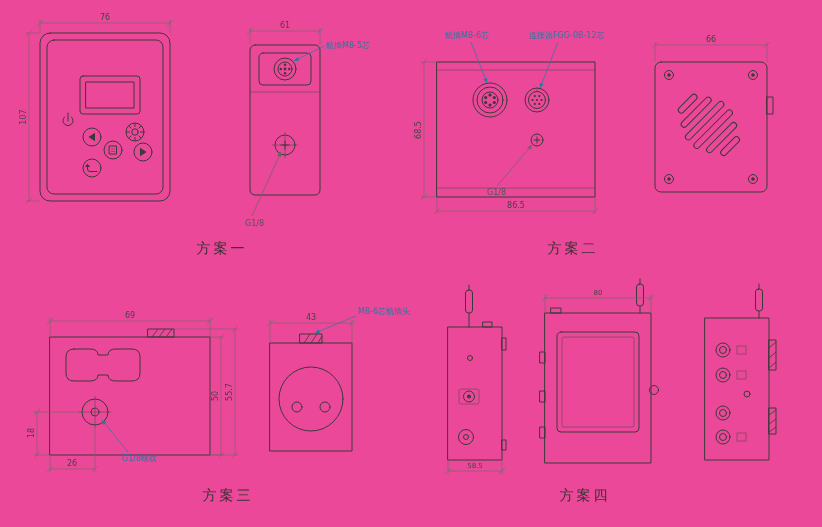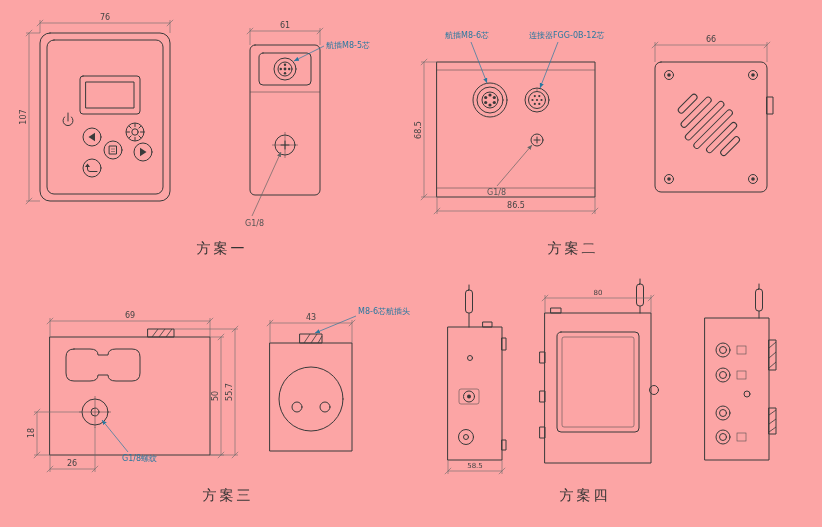--- a/index.html
+++ b/index.html
@@ -1,16 +1,16 @@
 <!DOCTYPE html>
 <html><head>
 <meta charset="utf-8">
 <style>
   html,body{margin:0;padding:0;background:#ffffff;}
-  #stage{position:relative;width:822px;height:527px;background:#fca5a5;overflow:hidden;
+  #stage{position:relative;width:822px;height:527px;background:#ec4899;overflow:hidden;
          font-family:"DejaVu Sans",sans-serif;}
   svg{position:absolute;left:0;top:0;}
   .ln{fill:none;stroke:#3a3a3a;stroke-width:1;stroke-linecap:round;stroke-linejoin:round;}
   .lnthin{fill:none;stroke:#4a4a4a;stroke-width:.55;}
   .fd{fill:#3a3a3a;stroke:none;}
   .dim{fill:none;stroke:#6a6a6a;stroke-width:.6;}
   .hatch{fill:none;stroke:#3a3a3a;stroke-width:.8;}
   .lead{fill:none;stroke:#2878a0;stroke-width:.7;}
   .dlead{fill:none;stroke:#666666;stroke-width:.7;}
   .dimtext{font:8px "DejaVu Sans",sans-serif;fill:#444;}

